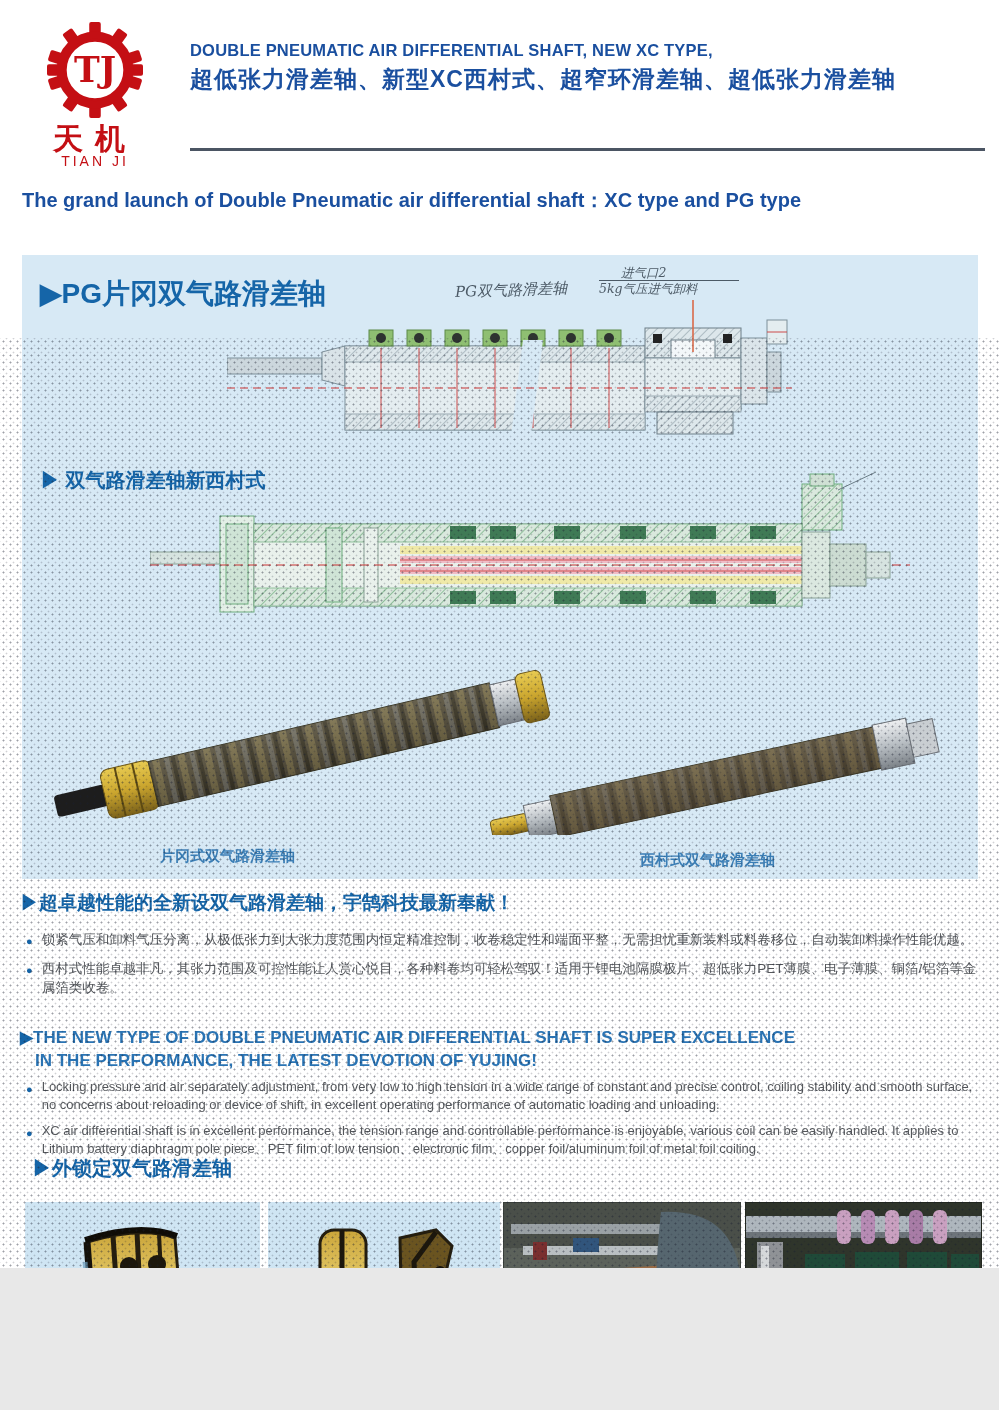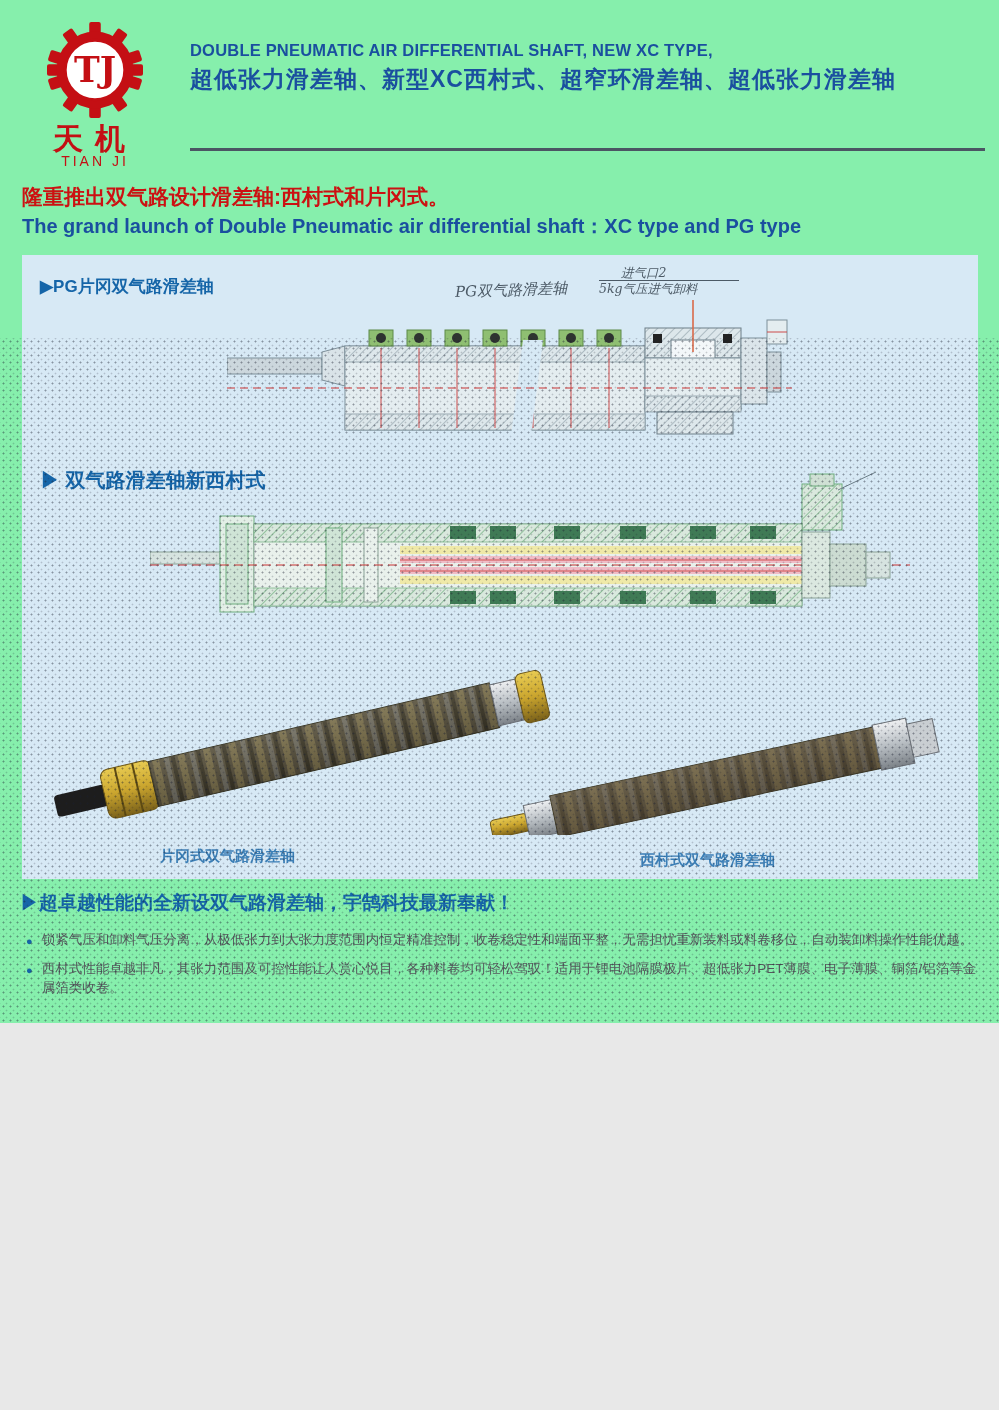--- a/index.html
+++ b/index.html
@@ -1,16 +1,16 @@
 <!DOCTYPE html>
 <html><head>
 <meta charset="utf-8">
 <style>
   html,body{margin:0;padding:0;background:#e8e8e8;}
-  #page{position:relative;width:999px;height:1023px;background:#86efac;overflow:hidden;
+  #page{position:relative;width:999px;height:1268px;background:#ffffff;overflow:hidden;
         font-family:"Liberation Sans",sans-serif;}
 
   
   #logo{position:absolute;left:30px;top:22px;width:130px;height:145px;text-align:center;}
   #logo .zh{color:#c40f14;font-family:"DejaVu Serif",serif;font-size:30px;font-weight:bold;
             letter-spacing:12px;margin-top:2px;line-height:30px;}
   #logo .latin{color:#c40f14;font-size:14px;font-weight:normal;letter-spacing:3px;line-height:15px;}
 
   
   #header-text{position:absolute;left:190px;top:40px;width:800px;}
@@ -21,21 +21,21 @@
   
   #launch{position:absolute;left:22px;top:184px;width:950px;}
   #launch .zh{color:#cc1112;font-weight:bold;font-size:21px;line-height:26px;}
   #launch .en{color:#1a4f9f;font-weight:bold;font-size:20px;line-height:26px;margin-top:3px;}
 
   
   #main-panel{position:absolute;left:22px;top:255px;width:956px;height:624px;background:#d7e9f5;}
 
   .sec-title{position:absolute;color:#1565a8;font-weight:bold;}
   .tri{color:#1565a8;font-weight:bold;}
-  #pg-title{left:18px;top:20px;font-size:17px;text-align:right;}
+  #pg-title{left:18px;top:20px;font-size:28px;text-align:right;}
   #xc-title{left:18px;top:212px;font-size:20px;filter:blur(.4px);}
 
   .draw-label{position:absolute;color:#4c5a66;font-family:"DejaVu Serif",serif;font-style:italic;}
   #lbl-pg{left:433px;top:26px;font-size:15px;transform:rotate(-2deg);}
   #lbl-inlet{left:553px;top:10px;width:140px;text-align:left;font-size:12.5px;line-height:15px;margin-left:24px;}
   #lbl-inlet .t{display:block;padding-left:22px;}
   #lbl-inlet .b{display:block;border-top:1px solid #4c5a66;}
 
   .caption{position:absolute;color:#3c7fb6;font-weight:bold;font-size:15px;filter:blur(.5px);}
   #cap-left{left:138px;top:592px;}
@@ -109,21 +109,20 @@
     <div class="latin">TIAN JI</div>
   </div>
 
   <div id="header-text">
     <div class="en">DOUBLE PNEUMATIC AIR DIFFERENTIAL SHAFT, NEW XC TYPE,</div>
     <div class="zh">超低张力滑差轴、新型XC西村式、超窄环滑差轴、超低张力滑差轴</div>
   </div>
   <div id="header-rule"></div>
 
   <div id="launch">
-    <div class="zh">隆重推出双气路设计滑差轴:西村式和片冈式。</div>
     <div class="en">The grand launch of Double Pneumatic air differential shaft：XC type and PG type</div>
   </div>
 
   <div id="main-panel">
 
     <div id="pg-title" class="sec-title"><span class="tri">▶</span><span>PG片冈双气路滑差轴</span></div>
 
     <div id="lbl-pg" class="draw-label">PG双气路滑差轴</div>
     <div id="lbl-inlet" class="draw-label">
       <span class="t">进气口2</span>

